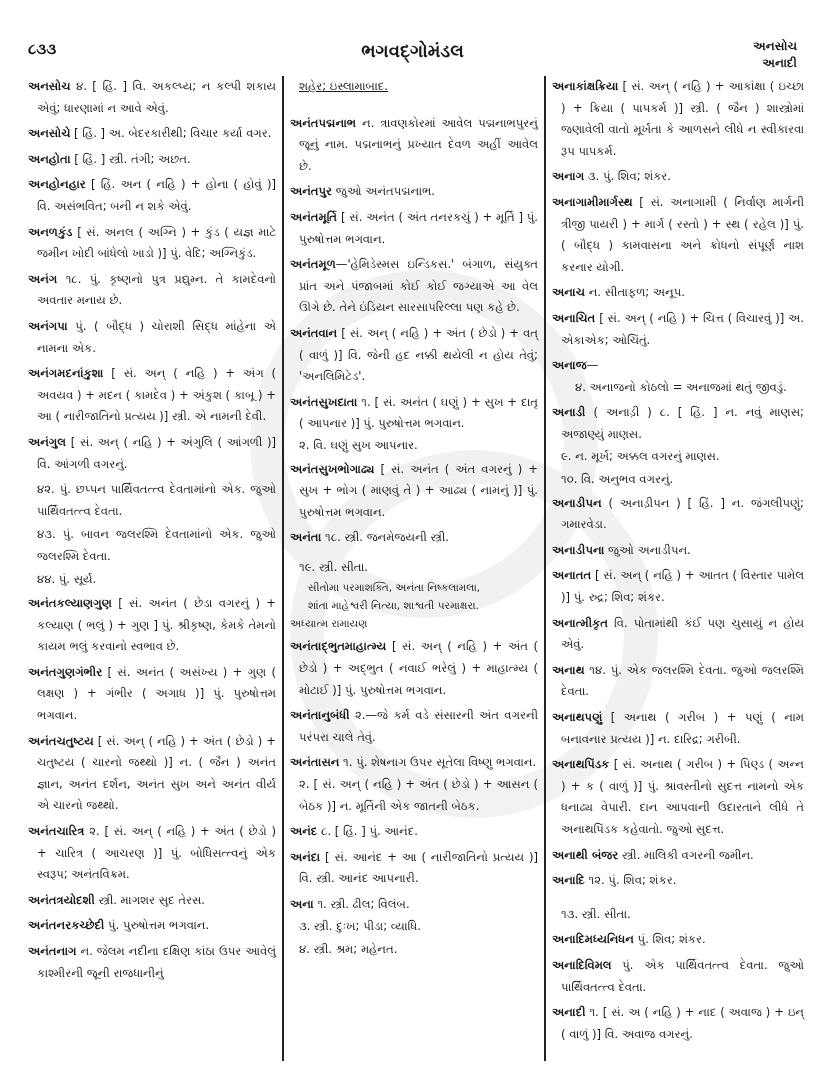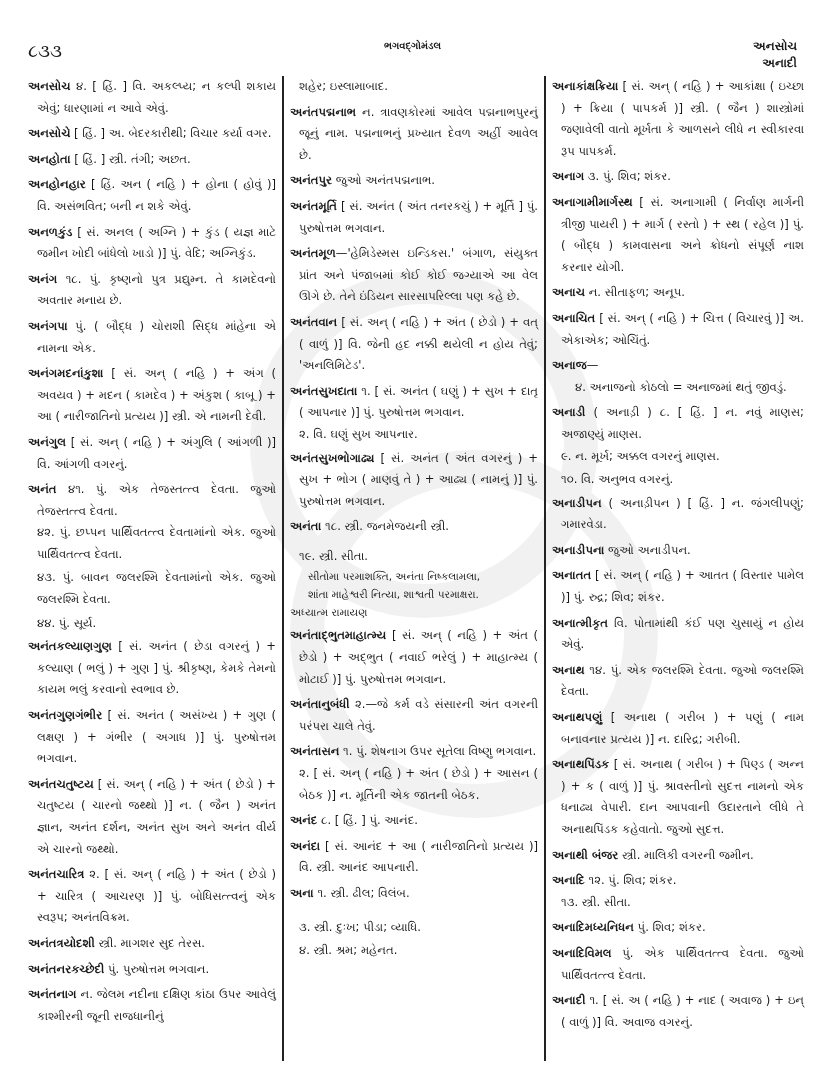--- a/index.html
+++ b/index.html
@@ -6,38 +6,38 @@
     body {
       width: 825px; height: 1084px; background: #ffffff; color: #1a1a1a;
       font-family: "DejaVu Sans", sans-serif; position: relative; overflow: hidden;
     }
     .watermark {
       position: absolute; left: 230px; top: 230px; width: 380px; height: 560px;
       pointer-events: none; opacity: 0.05;
     }
     .watermark .ring { position: absolute; border: 34px solid #000; border-radius: 50%; }
     .header { position: absolute; top: 36px; left: 28px; right: 28px; height: 40px; }
-    .page-num { position: absolute; left: 0; top: 4px; font-size: 18px; font-weight: normal; }
-    .book-title { position: absolute; left: 0; right: 0; top: 4px; text-align: center; font-size: 10px; font-weight: bold; }
+    .page-num { position: absolute; left: 0; top: 4px; font-size: 15px; font-weight: bold; }
+    .book-title { position: absolute; left: 0; right: 0; top: 4px; text-align: center; font-size: 18px; font-weight: bold; }
     .guide { position: absolute; right: 0; top: 2px; text-align: right; font-size: 12px; font-weight: bold; line-height: 17px; }
     .columns { position: absolute; top: 76px; left: 28px; width: 770px; height: 990px; }
     .col { position: absolute; top: 0; height: 100%; font-size: 11.6px; line-height: 21.6px; text-align: justify; }
     .col1 { left: 0; width: 248px; }
     .col2 { left: 262px; width: 248px; }
     .col3 { left: 524px; width: 252px; }
     .divider { position: absolute; top: 0; width: 1.5px; height: 985px; background: #222; }
     .div1 { left: 254px; }
     .div2 { left: 516px; }
     .entry { margin: 0 0 4px 0; padding-left: 9px; text-indent: -9px; }
     .entry .hw { font-weight: bold; }
     .sense { margin: 0 0 2px 0; padding-left: 9px; text-indent: 0; }
     .sense.indent { padding-left: 10px; }
     .quote { padding-left: 18px; font-size: 10.5px; line-height: 18px; margin: 0; }
     .quote-src { text-align: left; font-size: 10.5px; line-height: 18px; margin: 0 0 4px 0; }
-    .cont { margin: 0 0 4px 0; padding-left: 9px; }
+    .cont { margin: 0 0 15px 0; padding-left: 9px; text-decoration: underline; }
   </style>
 </head>
 <body>
 
 <div class="watermark">
   <div class="ring" style="left:20px; top:40px; width:280px; height:280px;"></div>
   <div class="ring" style="left:60px; top:220px; width:300px; height:300px;"></div>
 </div>
 
 <div class="header">
@@ -56,21 +56,20 @@
   <div class="col col1">
     <p class="entry"><span class="hw">અનસોચ</span><span> ૪. [ હિં. ] વિ. અકલ્પ્ય; ન કલ્પી શકાય એવું; ધારણામાં ન આવે એવું.</span></p>
     <p class="entry"><span class="hw">અનસોચે</span><span> [ હિં. ] અ. બેદરકારીથી; વિચાર કર્યા વગર.</span></p>
     <p class="entry"><span class="hw">અનહોતા</span><span> [ હિં. ] સ્ત્રી. તંગી; અછત.</span></p>
     <p class="entry"><span class="hw">અનહોનહાર</span><span> [ હિં. અન ( નહિ ) + હોના ( હોવું )] વિ. અસંભવિત; બની ન શકે એવું.</span></p>
     <p class="entry"><span class="hw">અનળકુંડ</span><span> [ સં. અનલ ( અગ્નિ ) + કુંડ ( યજ્ઞ માટે જમીન ખોદી બાંધેલો ખાડો )] પું. વેદિ; અગ્નિકુંડ.</span></p>
     <p class="entry"><span class="hw">અનંગ</span><span> ૧૮. પું. કૃષ્ણનો પુત્ર પ્રદ્યુમ્ન. તે કામદેવનો અવતાર મનાય છે.</span></p>
     <p class="entry"><span class="hw">અનંગપા</span><span> પું. ( બૌદ્ધ ) ચોરાશી સિદ્ધ માંહેના એ નામના એક.</span></p>
     <p class="entry"><span class="hw">અનંગમદનાંકુશા</span><span> [ સં. અન્ ( નહિ ) + અંગ ( અવયવ ) + મદન ( કામદેવ ) + અંકુશ ( કાબૂ ) + આ ( નારીજાતિનો પ્રત્યય )] સ્ત્રી. એ નામની દેવી.</span></p>
     <p class="entry"><span class="hw">અનંગુલ</span><span> [ સં. અન્ ( નહિ ) + અંગુલિ ( આંગળી )] વિ. આંગળી વગરનું.</span></p>
-    <p class="entry" style="margin-bottom:0"><span class="hw">અનંત</span><span> ૪૧. પું. એક તેજસ્તત્ત્વ દેવતા. જુઓ તેજસ્તત્ત્વ દેવતા.</span></p>
     <p class="sense">૪૨. પું. છપ્પન પાર્થિવતત્ત્વ દેવતામાંનો એક. જુઓ પાર્થિવતત્ત્વ દેવતા.</p>
     <p class="sense">૪૩. પું. બાવન જલરશ્મિ દેવતામાંનો એક. જુઓ જલરશ્મિ દેવતા.</p>
     <p class="sense">૪૪. પું. સૂર્ય.</p>
     <p class="entry"><span class="hw">અનંતકલ્યાણગુણ</span><span> [ સં. અનંત ( છેડા વગરનું ) + કલ્યાણ ( ભલું ) + ગુણ ] પું. શ્રીકૃષ્ણ, કેમકે તેમનો કાયમ ભલું કરવાનો સ્વભાવ છે.</span></p>
     <p class="entry"><span class="hw">અનંતગુણગંભીર</span><span> [ સં. અનંત ( અસંખ્ય ) + ગુણ ( લક્ષણ ) + ગંભીર ( અગાધ )] પું. પુરુષોત્તમ ભગવાન.</span></p>
     <p class="entry"><span class="hw">અનંતચતુષ્ટય</span><span> [ સં. અન્ ( નહિ ) + અંત ( છેડો ) + ચતુષ્ટય ( ચારનો જથ્થો )] ન. ( જૈન ) અનંત જ્ઞાન, અનંત દર્શન, અનંત સુખ અને અનંત વીર્ય એ ચારનો જથ્થો.</span></p>
     <p class="entry"><span class="hw">અનંતચારિત્ર</span><span> ૨. [ સં. અન્ ( નહિ ) + અંત ( છેડો ) + ચારિત્ર ( આચરણ )] પું. બોધિસત્ત્વનું એક સ્વરૂપ; અનંતવિક્રમ.</span></p>
     <p class="entry"><span class="hw">અનંતત્રયોદશી</span><span> સ્ત્રી. માગશર સુદ તેરસ.</span></p>
     <p class="entry"><span class="hw">અનંતનરકચ્છેદી</span><span> પું. પુરુષોત્તમ ભગવાન.</span></p>
     <p class="entry"><span class="hw">અનંતનાગ</span><span> ન. જેલમ નદીના દક્ષિણ કાંઠા ઉપર આવેલું કાશ્મીરની જૂની રાજધાનીનું</span></p>
@@ -90,21 +89,21 @@
     <p class="sense" style="margin-bottom:0">૧૯. સ્ત્રી. સીતા.</p>
     <p class="quote">સીતોમા પરમાશક્તિ, અનંતા નિષ્કલામલા,</p>
     <p class="quote">શાંતા માહેશ્વરી નિત્યા, શાશ્વતી પરમાક્ષરા.</p>
     <p class="quote-src">અધ્યાત્મ રામાયણ</p>
     <p class="entry"><span class="hw">અનંતાદ્ભુતમાહાત્મ્ય</span><span> [ સં. અન્ ( નહિ ) + અંત ( છેડો ) + અદ્ભુત ( નવાઈ ભરેલું ) + માહાત્મ્ય ( મોટાઈ )] પું. પુરુષોત્તમ ભગવાન.</span></p>
     <p class="entry"><span class="hw">અનંતાનુબંધી</span><span> ૨.—જે કર્મ વડે સંસારની અંત વગરની પરંપરા ચાલે તેવું.</span></p>
     <p class="entry" style="margin-bottom:0"><span class="hw">અનંતાસન</span><span> ૧. પું. શેષનાગ ઉપર સૂતેલા વિષ્ણુ ભગવાન.</span></p>
     <p class="sense" style="margin-bottom:4px">૨. [ સં. અન્ ( નહિ ) + અંત ( છેડો ) + આસન ( બેઠક )] ન. મૂર્તિની એક જાતની બેઠક.</p>
     <p class="entry"><span class="hw">અનંદ</span><span> ૮. [ હિં. ] પું. આનંદ.</span></p>
     <p class="entry"><span class="hw">અનંદા</span><span> [ સં. આનંદ + આ ( નારીજાતિનો પ્રત્યય )] વિ. સ્ત્રી. આનંદ આપનારી.</span></p>
-    <p class="entry" style="margin-bottom:12px"><span class="hw">અના</span><span> ૧. સ્ત્રી. ઢીલ; વિલંબ.</span></p>
+    <p class="entry" style="margin-bottom:0"><span class="hw">અના</span><span> ૧. સ્ત્રી. ઢીલ; વિલંબ.</span></p>
     <p class="sense">૩. સ્ત્રી. દુઃખ; પીડા; વ્યાધિ.</p>
     <p class="sense">૪. સ્ત્રી. શ્રમ; મહેનત.</p>
   </div>
 
   <div class="col col3">
     <p class="entry"><span class="hw">અનાકાંક્ષક્રિયા</span><span> [ સં. અન્ ( નહિ ) + આકાંક્ષા ( ઇચ્છા ) + ક્રિયા ( પાપકર્મ )] સ્ત્રી. ( જૈન ) શાસ્ત્રોમાં જણાવેલી વાતો મૂર્ખતા કે આળસને લીધે ન સ્વીકારવા રૂપ પાપકર્મ.</span></p>
     <p class="entry"><span class="hw">અનાગ</span><span> ૩. પું. શિવ; શંકર.</span></p>
     <p class="entry"><span class="hw">અનાગામીમાર્ગસ્થ</span><span> [ સં. અનાગામી ( નિર્વાણ માર્ગની ત્રીજી પાયરી ) + માર્ગ ( રસ્તો ) + સ્થ ( રહેલ )] પું. ( બૌદ્ધ ) કામવાસના અને ક્રોધનો સંપૂર્ણ નાશ કરનાર યોગી.</span></p>
     <p class="entry"><span class="hw">અનાચ</span><span> ન. સીતાફળ; અનૂપ.</span></p>
     <p class="entry"><span class="hw">અનાચિત</span><span> [ સં. અન્ ( નહિ ) + ચિત્ત ( વિચારવું )] અ. એકાએક; ઓચિંતું.</span></p>
@@ -114,19 +113,19 @@
     <p class="sense">૯. ન. મૂર્ખ; અક્કલ વગરનું માણસ.</p>
     <p class="sense">૧૦. વિ. અનુભવ વગરનું.</p>
     <p class="entry"><span class="hw">અનાડીપન</span><span> ( અનાડ઼ીપન ) [ હિં. ] ન. જંગલીપણું; ગમારવેડા.</span></p>
     <p class="entry"><span class="hw">અનાડીપના</span><span> જુઓ અનાડીપન.</span></p>
     <p class="entry"><span class="hw">અનાતત</span><span> [ સં. અન્ ( નહિ ) + આતત ( વિસ્તાર પામેલ )] પું. રુદ્ર; શિવ; શંકર.</span></p>
     <p class="entry"><span class="hw">અનાત્મીકૃત</span><span> વિ. પોતામાંથી કંઈ પણ ચુસાયું ન હોય એવું.</span></p>
     <p class="entry"><span class="hw">અનાથ</span><span> ૧૪. પું. એક જલરશ્મિ દેવતા. જુઓ જલરશ્મિ દેવતા.</span></p>
     <p class="entry"><span class="hw">અનાથપણું</span><span> [ અનાથ ( ગરીબ ) + પણું ( નામ બનાવનાર પ્રત્યય )] ન. દારિદ્ર; ગરીબી.</span></p>
     <p class="entry"><span class="hw">અનાથપિંડક</span><span> [ સં. અનાથ ( ગરીબ ) + પિણ્ડ ( અન્ન ) + ક ( વાળું )] પું. શ્રાવસ્તીનો સુદત્ત નામનો એક ધનાઢ્ય વેપારી. દાન આપવાની ઉદારતાને લીધે તે અનાથપિંડક કહેવાતો. જુઓ સુદત્ત.</span></p>
     <p class="entry"><span class="hw">અનાથી બંજર</span><span> સ્ત્રી. માલિકી વગરની જમીન.</span></p>
-    <p class="entry" style="margin-bottom:0"><span class="hw">અનાદિ</span><span> ૧૨. પું. શિવ; શંકર.</span></p>
+    <p class="entry" style="margin-bottom:12px"><span class="hw">અનાદિ</span><span> ૧૨. પું. શિવ; શંકર.</span></p>
     <p class="sense" style="margin-bottom:4px">૧૩. સ્ત્રી. સીતા.</p>
     <p class="entry"><span class="hw">અનાદિમધ્યનિધન</span><span> પું. શિવ; શંકર.</span></p>
     <p class="entry"><span class="hw">અનાદિવિમલ</span><span> પું. એક પાર્થિવતત્ત્વ દેવતા. જુઓ પાર્થિવતત્ત્વ દેવતા.</span></p>
     <p class="entry"><span class="hw">અનાદી</span><span> ૧. [ સં. અ ( નહિ ) + નાદ ( અવાજ ) + ઇન્ ( વાળું )] વિ. અવાજ વગરનું.</span></p>
   </div>
 </div>
 
 </body></html>

